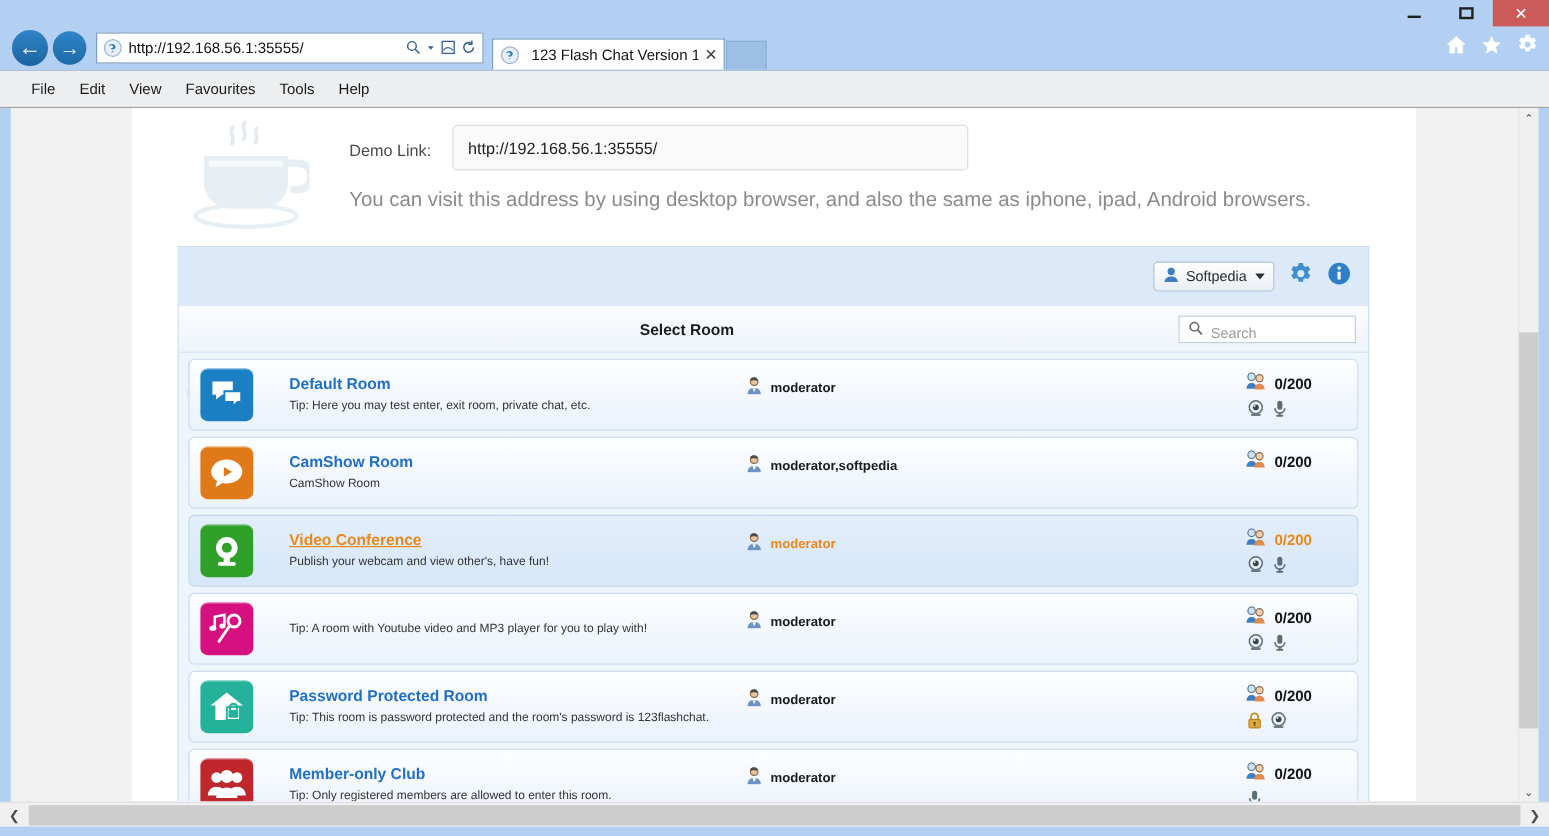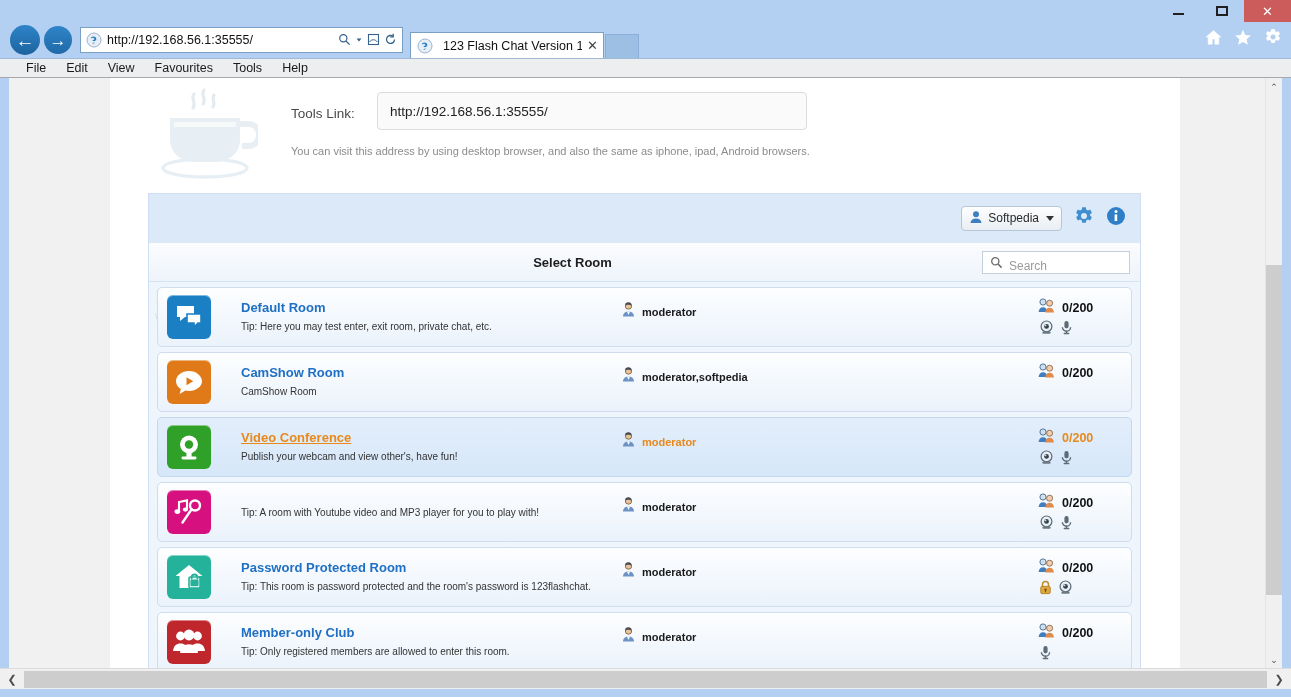--- a/index.html
+++ b/index.html
@@ -60,21 +60,21 @@
   }
   .tab-title { font-size: 12.5px; color: #111; white-space: nowrap; overflow: hidden; flex: 1 1 auto;}
   .tab-close { font-size: 13px; color: #444; flex: none; }
   .tab-new { width: 34px; height: 24px; background: #9dbfe4; border: 1px solid #8ab0da; border-bottom: none; margin-left: 1px;}
 
   .toolicons { position: absolute; right: 9px; top: 6px; display: flex; gap: 12px; align-items: center;}
   .toolicons svg { display: block; }
 
   
   .menubar {
-    height: 20px; display: flex; align-items: center; padding-left: 16px; gap: 0px;
+    height: 32px; display: flex; align-items: center; padding-left: 16px; gap: 0px;
     background: #eceef0; border-top: 1px solid #9fb9d6; border-bottom: 1px solid #a8a8a8;
     flex: none;
   }
   .menuitem { font-size: 12.5px; color: #1a1a1a; padding: 0 10px; line-height: 18px;}
 
   
   .pagewrap { flex: 1 1 auto; display: flex; position: relative; overflow: hidden; background: #f1f1f1;
               border-left: 9px solid #b3d0f2; border-right: 9px solid #b3d0f2;}
   .pagebody { position: relative; flex: 1 1 auto; background: #f1f1f1; overflow: hidden; }
   .contentcol {
@@ -88,21 +88,21 @@
   .demo-label {
     position: absolute; left: 143px; top: 20px; font-size: 13.5px; color: #4a4a4a;
   }
   .demo-input {
     position: absolute; left: 229px; top: 6px; width: 430px; height: 38px;
     background: #fafafa; border: 1px solid #dcdcdc; border-radius: 4px;
     display: flex; align-items: center; padding-left: 12px;
     font-size: 13.5px; color: #222;
   }
   .demo-note {
-    position: absolute; left: 143px; top: 59px; font-size: 11px; color: #8b8b8b;
+    position: absolute; left: 143px; top: 59px; font-size: 17px; color: #8b8b8b;
   }
 
   
   .chatpanel {
     position: absolute; left: 38px; top: 115px; width: 993px; bottom: -6px;
     background: #eef5fd;
     border: 1px solid #cfdff1; border-bottom: none;
   }
   .panel-top {
     height: 48px; background: #dce9f8;
@@ -296,21 +296,21 @@
                 <path d="M46 6c-4 5 3 8 -1 14"></path>
                 <path d="M56 2c-4 5 3 8 -1 14"></path>
                 <path d="M66 7c-3 4 2 7 -1 12"></path>
               </g>
               <path d="M22 30h70v22c0 13-11 22-25 22h-20c-14 0-25-9-25-22z" fill="#e4edf3"></path>
               <path d="M26 34h62v5H26z" fill="#f4f8fa"></path>
               <path d="M92 36h8c7 0 11 5 11 11s-4 11-11 11h-6" fill="none" stroke="#e4edf3" stroke-width="6"></path>
               <ellipse cx="57" cy="80" rx="42" ry="9" fill="none" stroke="#e4edf3" stroke-width="3.5"></ellipse>
             </svg>
           </span>
-          <div class="demo-label">Tools Link:</div>
+          <div class="demo-label">Demo Link:</div>
           <div class="demo-input">http://192.168.56.1:35555/</div>
           <div class="demo-note">You can visit this address by using desktop browser, and also the same as iphone, ipad, Android browsers.</div>
         </div>
 
         <div class="chatpanel">
 
           <div class="panel-top">
             <div class="userbtn">
               <span>
                 <svg width="14" height="14" viewBox="0 0 14 14">

